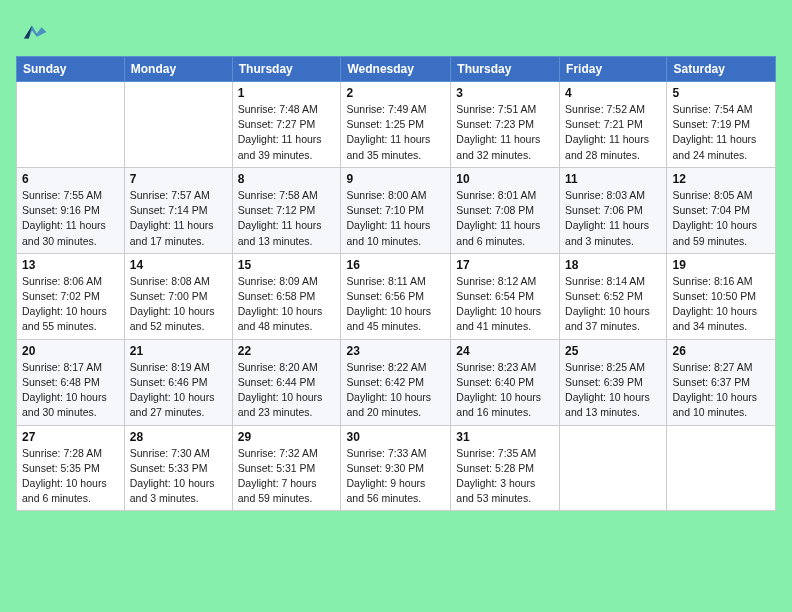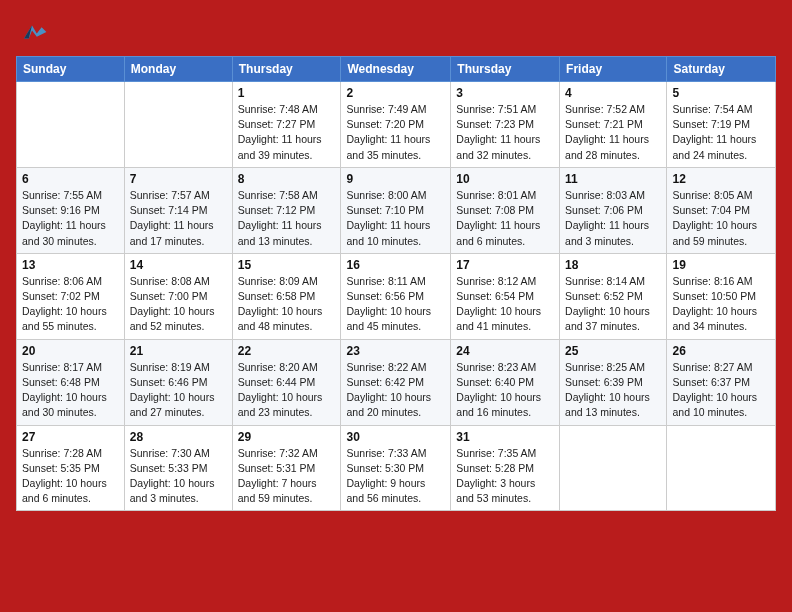--- a/index.html
+++ b/index.html
@@ -6,21 +6,21 @@
     body {
       font-family: Arial, sans-serif;
       background: #fff;
       width: 792px;
       min-height: 612px;
       padding: 0;
     }
     .page {
       width: 792px;
       min-height: 612px;
-      background: #b91c1c;
+      background: #86efac;
       padding: 16px 16px 10px 16px;
     }
     .header {
       display: flex;
       justify-content: space-between;
       align-items: flex-start;
       margin-bottom: 8px;
     }
     .logo {
       display: flex;
@@ -138,21 +138,21 @@
             <div class="day-detail">
               <div>Sunrise: 7:48 AM</div>
               <div>Sunset: 7:27 PM</div>
               <div>Daylight: 11 hours and 39 minutes.</div>
             </div>
           </td>
           <td>
             <div class="day-num">2</div>
             <div class="day-detail">
               <div>Sunrise: 7:49 AM</div>
-              <div>Sunset: 7:20 PM</div>
+              <div>Sunset: 1:25 PM</div>
               <div>Daylight: 11 hours and 35 minutes.</div>
             </div>
           </td>
           <td>
             <div class="day-num">3</div>
             <div class="day-detail">
               <div>Sunrise: 7:51 AM</div>
               <div>Sunset: 7:23 PM</div>
               <div>Daylight: 11 hours and 32 minutes.</div>
             </div>
@@ -370,21 +370,21 @@
             <div class="day-detail">
               <div>Sunrise: 7:32 AM</div>
               <div>Sunset: 5:31 PM</div>
               <div>Daylight: 7 hours and 59 minutes.</div>
             </div>
           </td>
           <td>
             <div class="day-num">30</div>
             <div class="day-detail">
               <div>Sunrise: 7:33 AM</div>
-              <div>Sunset: 5:30 PM</div>
+              <div>Sunset: 9:30 PM</div>
               <div>Daylight: 9 hours and 56 minutes.</div>
             </div>
           </td>
           <td>
             <div class="day-num">31</div>
             <div class="day-detail">
               <div>Sunrise: 7:35 AM</div>
               <div>Sunset: 5:28 PM</div>
               <div>Daylight: 3 hours and 53 minutes.</div>
             </div>

